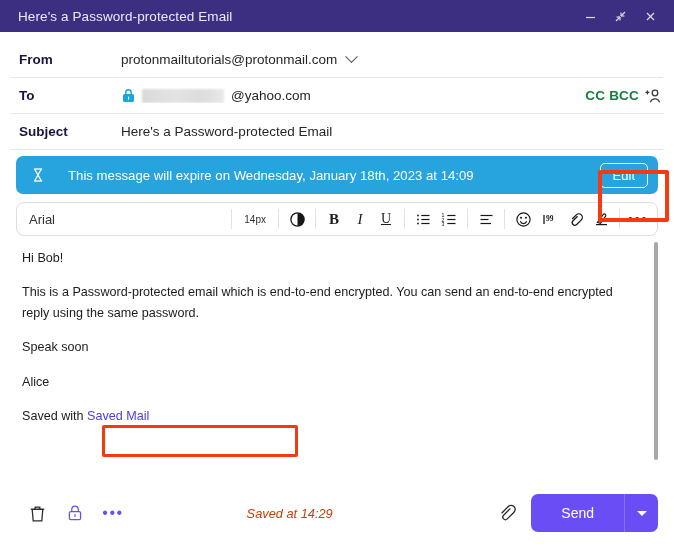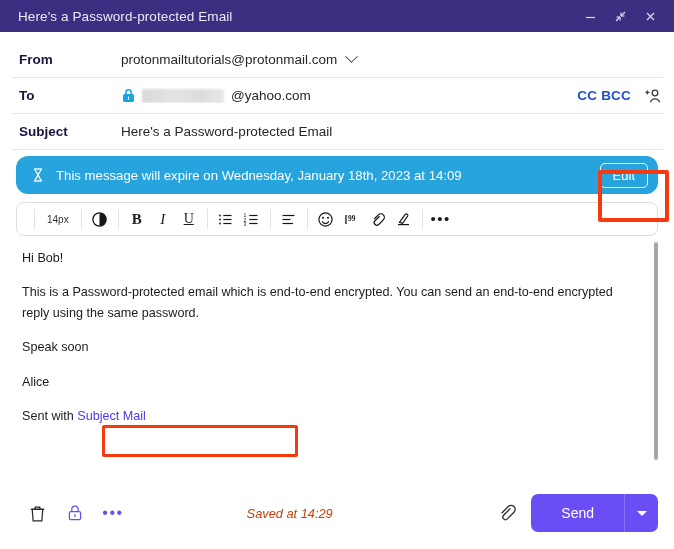--- a/index.html
+++ b/index.html
@@ -69,34 +69,35 @@
   }
   .redacted {
     display: inline-block;
     width: 82px; height: 14px;
     background: linear-gradient(90deg,#d9d9d9,#e4e4e4 40%,#dcdcdc 70%,#e8e8e8);
     filter: blur(1.1px);
     border-radius: 1px;
     margin: 0 1px 0 0;
   }
   .ccbcc {
-    color: #1d4ed8; font-weight: bold; font-size: 13.5px;
-    letter-spacing: .2px; margin-right: 12px;
+    color: #15803d; font-weight: bold; font-size: 13.5px;
+    letter-spacing: .2px; margin-right: 4px;
   }
   .addperson { width: 20px; height: 20px; color: #3a3a42; }
 
   
   .banner-wrap { padding: 6px 16px 0 16px; position: relative; }
   .banner {
     background: #27a4dd;
-    border-radius: 12px;
+    border-radius: 7px;
     height: 38px;
     display: flex; align-items: center;
     padding: 0 10px 0 14px;
     color: #ffffff;
+    gap: 12px;
   }
   .banner-icon { width: 16px; height: 16px; margin-right: 10px; color:#fff; }
   .banner-text { flex: 1; font-size: 13.2px; color: #ffffff; white-space: nowrap; }
   .edit-btn {
     border: 1px solid #ffffff; border-radius: 5px;
     background: transparent; color: #ffffff;
     font-size: 13px; font-family: inherit;
     padding: 4px 12px; cursor: pointer;
   }
   .annot {
@@ -283,20 +284,21 @@
         </svg>
       </span>
       <span class="banner-text">This message will expire on Wednesday, January 18th, 2023 at 14:09</span>
       <button class="edit-btn">Edit</button>
     </div>
   </div>
   <div class="annot" id="annot-edit"></div>
 
   <div class="toolbar-wrap">
     <div class="toolbar">
+      <div class="tb-font">Arial</div>
       <div class="tb-sep"></div>
       <div class="tb-size">14px</div>
       <div class="tb-sep"></div>
       <div class="tb-btn">
         <svg width="17" height="17" viewBox="0 0 17 17">
           <circle cx="8.5" cy="8.5" r="6.6" fill="none" stroke="#17171b" stroke-width="1.3"></circle>
           <path d="M8.5 1.9 A6.6 6.6 0 0 1 8.5 15.1 Z" fill="#17171b"></path>
         </svg>
       </div>
       <div class="tb-sep"></div>
@@ -362,21 +364,21 @@
       <div class="tb-btn tb-dots">•••</div>
     </div>
   </div>
 
   <div class="bodywrap">
     <div class="body-text">
       <p>Hi Bob!</p>
       <p>This is a Password-protected email which is end-to-end encrypted. You can send an end-to-end encrypted reply using the same password.</p>
       <p>Speak soon</p>
       <p>Alice</p>
-      <p><span>Sent with </span><span class="link-purple">Subject Mail</span></p>
+      <p><span>Saved with </span><span class="link-purple">Saved Mail</span></p>
     </div>
     <div class="scrollbar"></div>
 
   </div>
   <div id="annot-exp"></div>
 
   <div class="bottombar">
     <div class="bb-icon">
       <svg width="19" height="19" viewBox="0 0 18 18" fill="none" stroke="currentColor" stroke-width="1.2">
         <path d="M4 5 H14 L13.1 16 H4.9 Z"></path>

